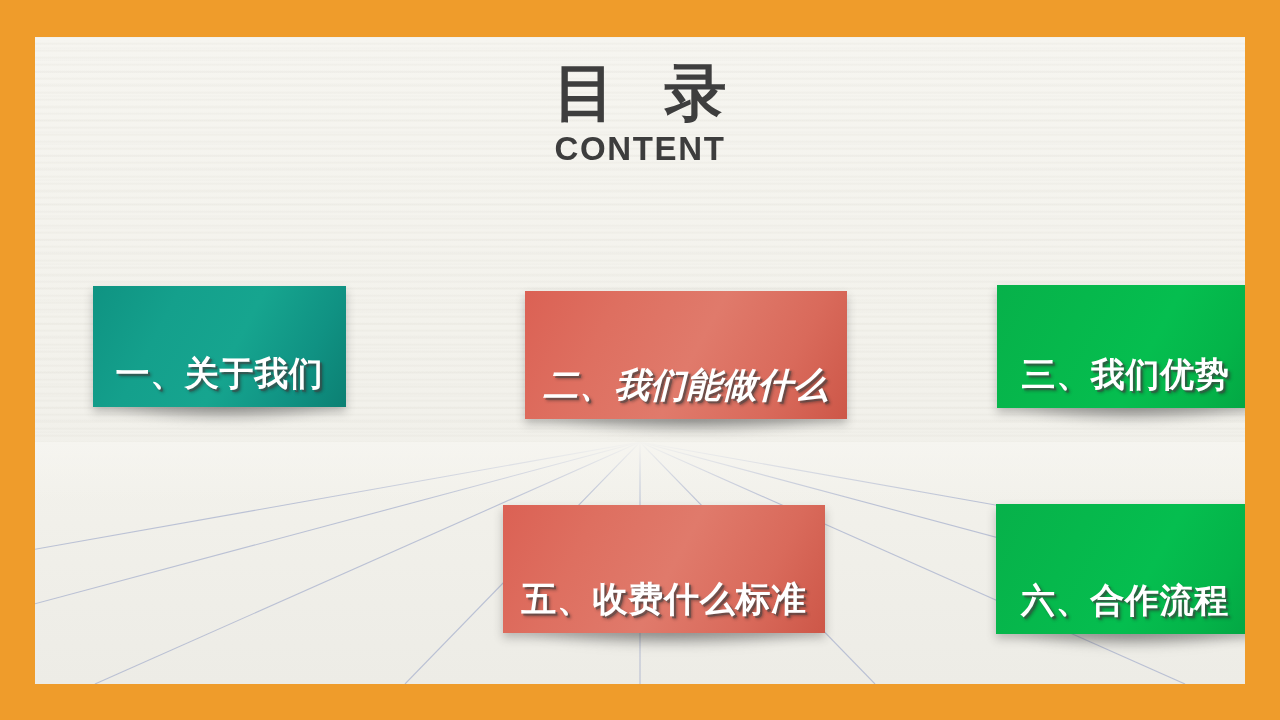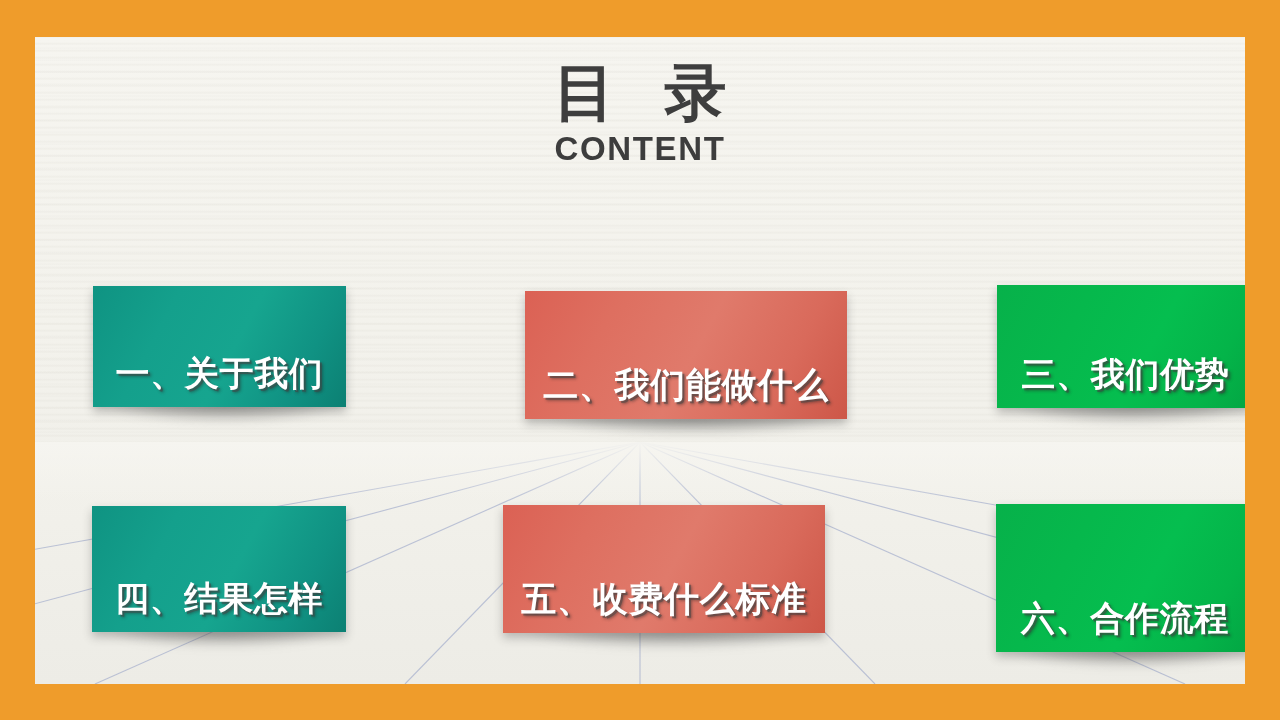--- a/index.html
+++ b/index.html
@@ -150,25 +150,25 @@
   .c-salmon .card-body {
     background: linear-gradient(118deg, #db6154 0%, #de6f60 25%, #e07a6b 52%, #d96a5b 78%, #cd5748 100%);
   }
   
   .c-green .card-body {
     background: linear-gradient(118deg, #07b14a 0%, #06b84c 30%, #05be4f 58%, #04b449 82%, #03a543 100%);
   }
 
   
   #card-1 { left: 58px;  top: 249px; width: 253px; height: 121px; }
-  #card-2 { left: 490px; top: 254px; width: 322px; height: 128px; }
+  #card-2 { left: 490px; top: 254px; width: 322px; height: 128px; font-style: italic; }
   #card-3 { left: 962px; top: 248px; width: 257px; height: 123px; }
   #card-4 { left: 57px;  top: 469px; width: 254px; height: 126px; }
   #card-5 { left: 468px; top: 468px; width: 322px; height: 128px; }
-  #card-6 { left: 961px; top: 467px; width: 258px; height: 148px; }
+  #card-6 { left: 961px; top: 467px; width: 258px; height: 130px; }
 
   #card-2 .card-label, #card-5 .card-label { font-size: 35px; }
 </style>
 </head>
 <body>
 
 <div id="slide">
 
   <div id="canvas">
 
@@ -236,26 +236,20 @@
       </div>
     </div>
 
     <div class="card c-green" id="card-3">
       <div class="card-shadow"></div>
       <div class="card-body">
         <span class="card-label">三、我们优势</span>
       </div>
     </div>
 
-    <div class="card c-teal" id="card-4">
-      <div class="card-shadow"></div>
-      <div class="card-body">
-        <span class="card-label">四、结果怎样</span>
-      </div>
-    </div>
 
     <div class="card c-salmon" id="card-5">
       <div class="card-shadow"></div>
       <div class="card-body">
         <span class="card-label">五、收费什么标准</span>
       </div>
     </div>
 
     <div class="card c-green" id="card-6">
       <div class="card-shadow"></div>

